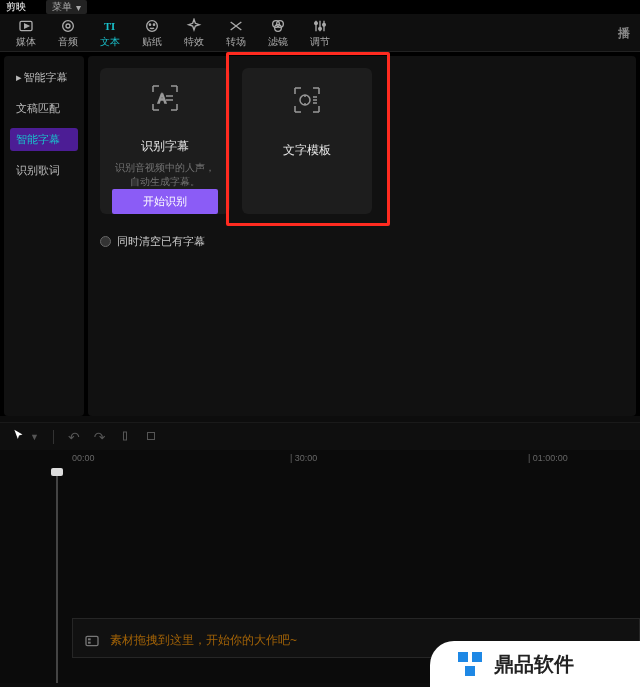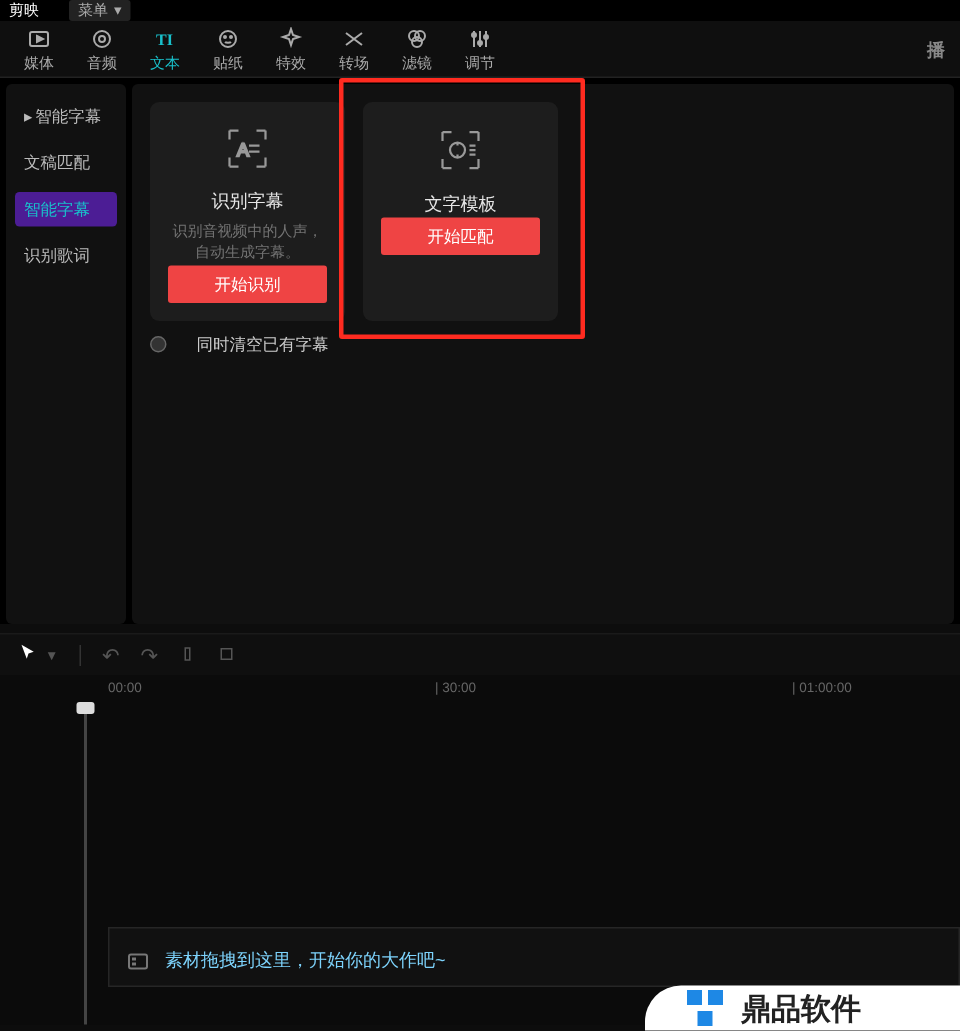--- a/index.html
+++ b/index.html
@@ -124,48 +124,47 @@
       pointer-events: none;
     }
     .card-icon {
       width: 36px; height: 36px;
       display: flex;
       align-items: center; justify-content: center;
     }
     .card-title {
       font-size: 12px;
       color: #e6e6e6;
-      margin-top: 10px;
+      margin-top: 24px;
     }
     .card-desc {
       font-size: 10px;
       color: #737373;
       text-align: center;
       margin-top: 6px;
       line-height: 1.4;
       flex: 1;
-      font-family: Liberation Mono, monospace;
     }
     .card-btn {
       width: 100%;
-      background: #ef4444;
+      background: #8b5cf6;
       color: #fff;
       border: none;
       font-size: 11px;
       padding: 5px 0;
       border-radius: 2px;
       cursor: pointer;
     }
     .below-cards {
-      margin-top: 8px;
+      margin-top: 20px;
       display: flex;
       align-items: center;
       font-size: 11px;
       color: #ccc;
-      gap: 20px;
+      gap: 6px;
     }
     .checkbox {
       width: 11px; height: 11px;
       border-radius: 50%;
       border: 1px solid #666;
       background: #333;
     }
     .timeline-tools {
       height: 28px;
       background: #0f0f0f;
@@ -201,21 +200,21 @@
       border: 1px solid #262626;
       background: #111;
     }
     .drop-hint {
       position: absolute;
       left: 72px;
       top: 150px;
       display: flex;
       align-items: center;
       gap: 10px;
-      color: #7dd3fc;
+      color: #a16207;
       font-size: 12px;
       padding: 12px;
     }
     .playhead {
       position: absolute;
       left: 56px;
       top: 0;
       width: 2px;
       height: 100%;
       background: #444;
@@ -227,21 +226,21 @@
       left: -5px;
       width: 12px;
       height: 8px;
       background: #ddd;
       border-radius: 2px;
     }
     .watermark {
       position: absolute;
       right: 0;
       bottom: 0;
-      height: 30px;
+      height: 46px;
       width: 210px;
       background: #fff;
       border-top-left-radius: 24px;
       display: flex;
       align-items: center;
       gap: 8px;
       padding-left: 24px;
     }
     .watermark-text {
       font-size: 20px;
@@ -365,21 +364,20 @@
             <path d="M4 4h6M4 4v6M28 4h-6M28 4v6M4 28h6M4 28v-6M28 28h-6M28 28v-6"></path>
             <circle cx="14" cy="16" r="5"></circle>
             <line x1="14" y1="11" x2="14" y2="13"></line>
             <line x1="14" y1="19" x2="14" y2="21"></line>
             <line x1="22" y1="13" x2="26" y2="13"></line>
             <line x1="22" y1="16" x2="26" y2="16"></line>
             <line x1="22" y1="19" x2="26" y2="19"></line>
           </svg>
         </div>
         <div class="card-title">文字模板</div>
-        <button class="card-btn">开始匹配</button>
       </div>
     </div>
 
     <div class="below-cards">
       <span class="checkbox"></span>
       <span>同时清空已有字幕</span>
     </div>
   </div>
 </div>
 

